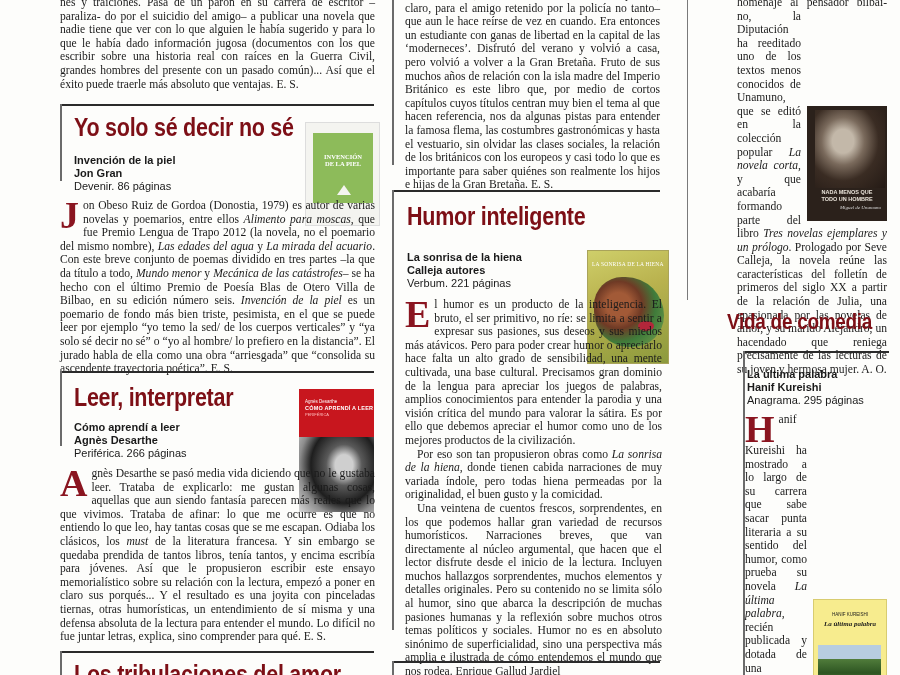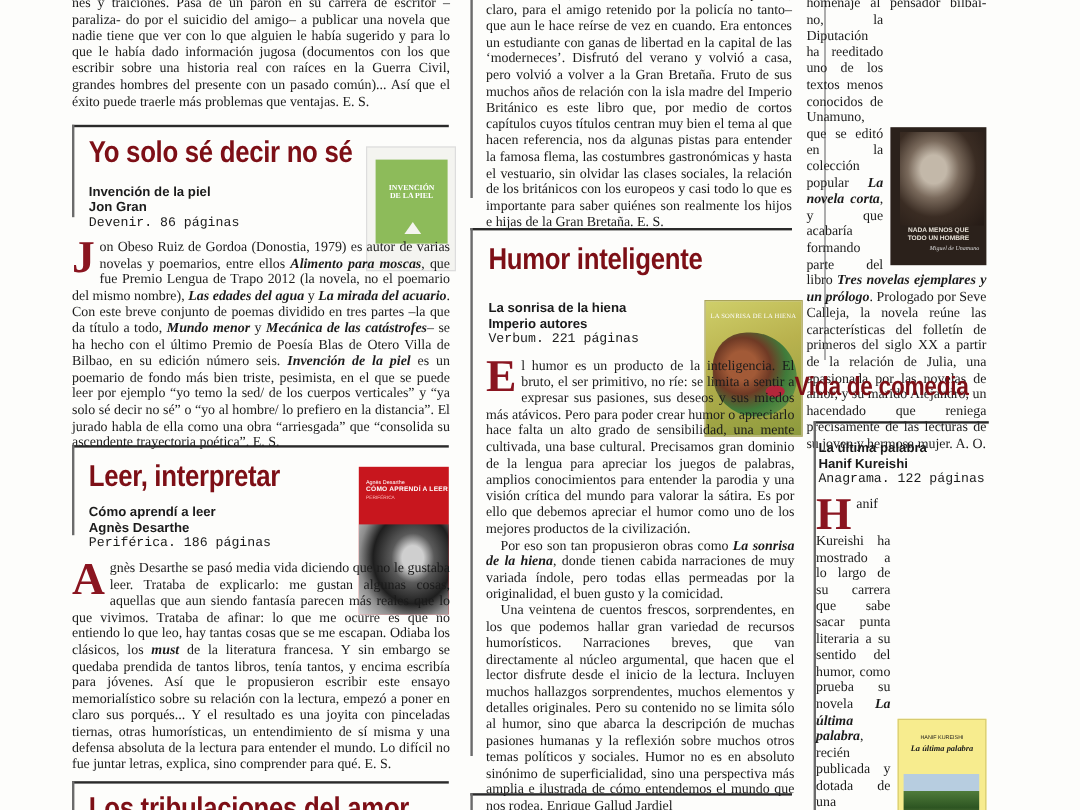--- a/index.html
+++ b/index.html
@@ -6,38 +6,38 @@
   body {
     width:900px; height:675px; overflow:hidden; position:relative;
     background:#fdfdfb; color:#1b1b1b;
     font-family:"Liberation Serif", "DejaVu Serif", serif;
   }
   .col { position:absolute; }
   .body-text {
     font-size:11.6px; line-height:13.6px; text-align:justify;
     hyphens:manual; margin:0;
   }
-  .body-text i { font-style:italic;font-weight:bold; }
+  .body-text i { font-style:italic; }
   .sig { font-weight:normal; }
   .box-rule-top { position:absolute; height:2px; background:#2a2a2a; }
   .box-rule-left { position:absolute; width:1.5px; background:#6b6b6b; }
   .title {
     position:absolute; margin:0;
     font-family:"Liberation Sans", "DejaVu Sans", sans-serif;
     font-weight:bold; color:#7d0f16; letter-spacing:-0.3px;
     transform:scaleX(0.86); transform-origin:left top;
     white-space:nowrap;
   }
   .meta {
     position:absolute;
     font-family:"Liberation Sans", "DejaVu Sans", sans-serif;
     font-size:11px; line-height:13px; color:#1a1a1a;
   }
   .meta .b { font-weight:bold; display:block; }
-  .meta .n { display:block;font-family:Liberation Mono, monospace; }
+  .meta .n { display:block; }
   .drop {
     float:left; font-family:"Liberation Serif", serif; font-weight:bold;
     color:#8a1520; font-size:38px; line-height:30px; margin:1px 4px 0 0;
   }
   .cover { position:absolute; overflow:hidden; }
   .vline { position:absolute; width:1px; background:#7a7a7a; }
   
   .cover-piel { background:#f4f4f0; border:1px solid #ddd; }
   .cover-piel .panel { position:absolute; left:7px; top:10px; width:60px; height:70px; background:#8dbb5a; }
   .cover-piel .ttl { position:absolute; left:7px; top:30px; width:60px; text-align:center; font-size:6.5px; line-height:7px; color:#fff; font-family:"Liberation Serif", serif; font-weight:bold; }
@@ -69,21 +69,21 @@
 
 <div class="col" style="left:60px; top:0; width:315px; height:675px;">
 
   <p class="body-text" style="position:absolute; left:0; top:-4px; width:315px;">
     <span>nes y traiciones. Pasa de un parón en su carrera de escritor –paraliza-</span>
     <span>do por el suicidio del amigo– a publicar una novela que nadie tiene</span>
     <span>que ver con lo que alguien le había sugerido y para lo que le había</span>
     <span>dado información jugosa (documentos con los que escribir sobre</span>
     <span>una historia real con raíces en la Guerra Civil, grandes hombres</span>
     <span>del presente con un pasado común)... Así que el éxito puede traerle</span>
-    <span>más problemas que ventajas.</span>
+    <span>más absoluto que ventajas.</span>
     <span class="sig">E. S.</span>
   </p>
 
   <div class="box-rule-top" style="left:0; top:104px; width:314px;"></div>
   <div class="box-rule-left" style="left:0; top:104px; height:77px;"></div>
   <h2 class="title" style="left:14px; top:113px; font-size:25px;">Yo solo sé decir no sé</h2>
   <div class="meta" style="left:14px; top:154px;">
     <span class="b">Invención de la piel</span>
     <span class="b">Jon Gran</span>
     <span class="n">Devenir. 86 páginas</span>
@@ -96,21 +96,21 @@
   <p class="body-text" style="position:absolute; left:0; top:199px; width:315px;">
     <span class="drop">J</span><span>on Obeso Ruiz de Gordoa (Donostia, 1979) es autor de varias novelas y poemarios, entre ellos </span><i>Alimento para moscas</i><span>, que fue Premio Lengua de Trapo 2012 (la novela, no el poemario del mismo nombre), </span><i>Las edades del agua</i><span> y </span><i>La mirada del acuario</i><span>. Con este breve conjunto de poemas dividido en tres partes –la que da título a todo, </span><i>Mundo menor</i><span> y </span><i>Mecánica de las catástrofes</i><span>– se ha hecho con el último Premio de Poesía Blas de Otero Villa de Bilbao, en su edición número seis. </span><i>Invención de la piel</i><span> es un poemario de fondo más bien triste, pesimista, en el que se puede leer por ejemplo “yo temo la sed/ de los cuerpos verticales” y “ya solo sé decir no sé” o “yo al hombre/ lo prefiero en la distancia”. El jurado habla de ella como una obra “arriesgada” que “consolida su ascendente trayectoria poética”. </span><span class="sig">E. S.</span>
   </p>
 
   <div class="box-rule-top" style="left:0; top:371px; width:314px;"></div>
   <div class="box-rule-left" style="left:0; top:371px; height:75px;"></div>
   <h2 class="title" style="left:14px; top:383px; font-size:25px;">Leer, interpretar</h2>
   <div class="meta" style="left:14px; top:421px;">
     <span class="b">Cómo aprendí a leer</span>
     <span class="b">Agnès Desarthe</span>
-    <span class="n">Periférica. 186 páginas</span>
+    <span class="n">Periférica. 266 páginas</span>
   </div>
   <div class="cover cover-leer" style="left:239px; top:389px; width:75px; height:123px;">
     <div class="t1">Agnès Desarthe</div>
     <div class="t2">CÓMO APRENDÍ A LEER</div>
     <div class="t3">PERIFÉRICA</div>
     <div class="photo"></div>
   </div>
   <p class="body-text" style="position:absolute; left:0; top:467px; width:315px;">
     <span class="drop">A</span><span>gnès Desarthe se pasó media vida diciendo que no le gustaba leer. Trataba de explicarlo: me gustan algunas cosas, aquellas que aun siendo fantasía parecen más reales que lo que vivimos. Trataba de afinar: lo que me ocurre es que no entiendo lo que leo, hay tantas cosas que se me escapan. Odiaba los clásicos, los </span><i>must</i><span> de la literatura francesa. Y sin embargo se quedaba prendida de tantos libros, tenía tantos, y encima escribía para jóvenes. Así que le propusieron escribir este ensayo memorialístico sobre su relación con la lectura, empezó a poner en claro sus porqués... Y el resultado es una joyita con pinceladas tiernas, otras humorísticas, un entendimiento de sí misma y una defensa absoluta de la lectura para entender el mundo. Lo difícil no fue juntar letras, explica, sino comprender para qué. </span><span class="sig">E. S.</span>
   </p>
@@ -125,57 +125,57 @@
   <p class="body-text" style="position:absolute; left:13px; top:-12px; width:255px;">
     <span>sociedad Press, vivió una situación có-</span>
     <span>mica –para él, claro, para el amigo retenido por la policía no tanto– que aun le hace reírse de vez en cuando. Era entonces un estudiante con ganas de libertad en la capital de las ‘moderneces’. Disfrutó del verano y volvió a casa, pero volvió a volver a la Gran Bretaña. Fruto de sus muchos años de relación con la isla madre del Imperio Británico es este libro que, por medio de cortos capítulos cuyos títulos centran muy bien el tema al que hacen referencia, nos da algunas pistas para entender la famosa flema, las costumbres gastronómicas y hasta el vestuario, sin olvidar las clases sociales, la relación de los británicos con los europeos y casi todo lo que es importante para saber quiénes son realmente los hijos e hijas de la Gran Bretaña. </span><span class="sig">E. S.</span>
   </p>
 
   <div class="box-rule-top" style="left:0; top:190px; width:268px;"></div>
   <div class="box-rule-left" style="left:0; top:190px; height:440px;"></div>
   <h2 class="title" style="left:15px; top:202px; font-size:25px;">Humor inteligente</h2>
   <div class="meta" style="left:15px; top:251px;">
     <span class="b">La sonrisa de la hiena</span>
-    <span class="b">Imperio autores</span>
+    <span class="b">Calleja autores</span>
     <span class="n">Verbum. 221 páginas</span>
   </div>
   <div class="cover cover-hiena" style="left:195px; top:250px; width:80px; height:112px;">
     <div class="t">LA SONRISA DE LA HIENA</div>
     <div class="beast"></div>
     <div class="tongue"></div>
   </div>
   <div class="body-text" style="position:absolute; left:13px; top:298px; width:257px;">
     <p style="margin:0;"><span class="drop">E</span><span>l humor es un producto de la inteligencia. El bruto, el ser primitivo, no ríe: se limita a sentir a expresar sus pasiones, sus deseos y sus miedos más atávicos. Pero para poder crear humor o apreciarlo hace falta un alto grado de sensibilidad, una mente cultivada, una base cultural. Precisamos gran dominio de la lengua para apreciar los juegos de palabras, amplios conocimientos para entender la parodia y una visión crítica del mundo para valorar la sátira. Es por ello que debemos apreciar el humor como uno de los mejores productos de la civilización.</span></p>
-    <p style="margin:0; text-indent:12px;"><span>Por eso son tan propusieron obras como </span><i>La sonrisa de la hiena</i><span>, donde tienen cabida narraciones de muy variada índole, pero todas ellas permeadas por la originalidad, el buen gusto y la comicidad.</span></p>
+    <p style="margin:0; text-indent:12px;"><span>Por eso son tan propusieron obras como </span><i>La sonrisa de la hiena</i><span>, donde tienen cabida narraciones de muy variada índole, pero todas hiena permeadas por la originalidad, el buen gusto y la comicidad.</span></p>
     <p style="margin:0; text-indent:12px;"><span>Una veintena de cuentos frescos, sorprendentes, en los que podemos hallar gran variedad de recursos humorísticos. Narraciones breves, que van directamente al núcleo argumental, que hacen que el lector disfrute desde el inicio de la lectura. Incluyen muchos hallazgos sorprendentes, muchos elementos y detalles originales. Pero su contenido no se limita sólo al humor, sino que abarca la descripción de muchas pasiones humanas y la reflexión sobre muchos otros temas políticos y sociales. Humor no es en absoluto sinónimo de superficialidad, sino una perspectiva más amplia e ilustrada de cómo entendemos el mundo que nos rodea. </span><span class="sig">Enrique Gallud Jardiel</span></p>
   </div>
 
   <div class="box-rule-top" style="left:0; top:661px; width:268px;"></div>
   <div class="box-rule-left" style="left:0; top:661px; height:14px;"></div>
 </div>
 
 <div class="vline" style="left:687px; top:0; height:300px;"></div>
-<div class="col" style="left:670px; top:0; width:152px; height:675px;">
+<div class="col" style="left:735px; top:0; width:152px; height:675px;">
   <div class="body-text" style="position:absolute; left:2px; top:-4px; width:150px;">
     <span>homenaje al pensador bilbaí-</span>
     <div class="cover cover-unamuno" style="position:relative; float:right; width:80px; height:115px; margin:96px 0 2px 6px;">
       <div class="face"></div>
       <div class="t"><span>NADA MENOS QUE</span><br><span>TODO UN HOMBRE</span></div>
       <div class="sg">Miguel de Unamuno</div>
     </div>
     <span>no, la Diputación ha reeditado uno de los textos menos conocidos de Unamuno, que se editó en la colección popular </span><i>La novela corta</i><span>, y que acabaría formando parte del libro </span><i>Tres novelas ejemplares y un prólogo</i><span>. Prologado por Seve Calleja, la novela reúne las características del folletín de primeros del siglo XX a partir de la relación de Julia, una apasionada por las novelas de amor, y su marido Alejandro, un hacendado que reniega precisamente de las lecturas de su joven y hermosa mujer. </span><span class="sig">A. O.</span>
   </div>
 
   <h2 class="title" style="left:-8px; top:309px; font-size:22px;">Vida de comedia</h2>
   <div class="box-rule-top" style="left:8px; top:351px; width:146px;"></div>
   <div class="box-rule-left" style="left:8px; top:351px; height:324px;"></div>
   <div class="meta" style="left:12px; top:368px;">
     <span class="b">La última palabra</span>
     <span class="b">Hanif Kureishi</span>
-    <span class="n">Anagrama. 122 páginas</span>
+    <span class="n">Anagrama. 295 páginas</span>
   </div>
   <div class="body-text" style="position:absolute; left:10px; top:413px; width:142px;">
     <div class="cover cover-kureishi" style="position:relative; float:right; width:72px; height:90px; margin:186px 0 0 6px;">
       <div class="a">HANIF KUREISHI</div>
       <div class="t">La última palabra</div>
       <div class="img"></div>
     </div>
     <span class="drop">H</span><span>anif Kureishi ha mostrado a lo largo de su carrera que sabe sacar punta literaria a su sentido del humor, como prueba su novela </span><i>La última palabra</i><span>, recién publicada y dotada de una comicidad que le hace meterse al lector en el meollo de la historia de manera instantánea. El argumento sitúa en el inicio de la obra a un famoso escritor de origen indio, muy arriba en cuanto a prestigio pero declinante en lo que se refiere a ventas. Para dar un empujón comercial a su carrera, su editor encarga a un joven y ambicioso</span>
   </div>
 </div>

